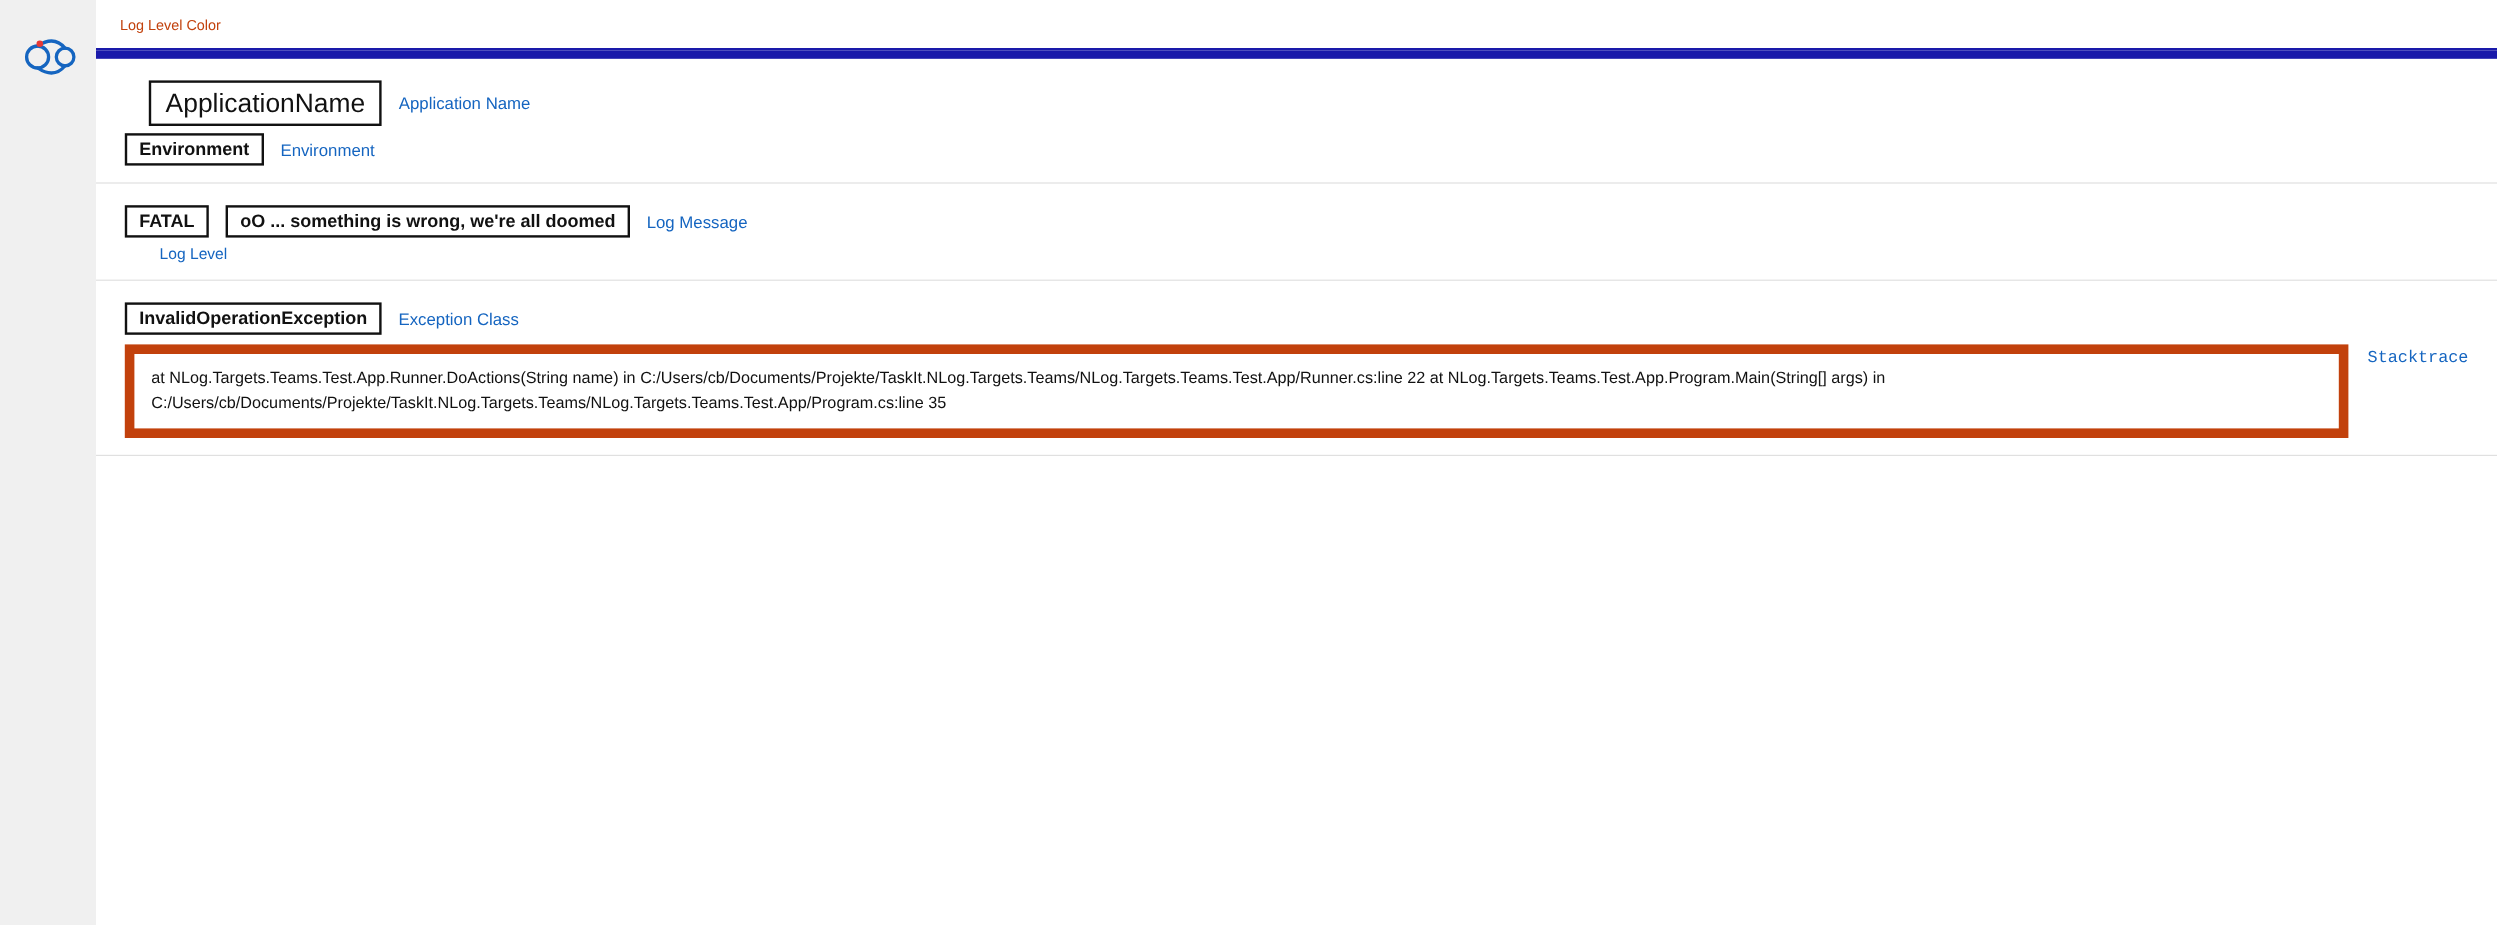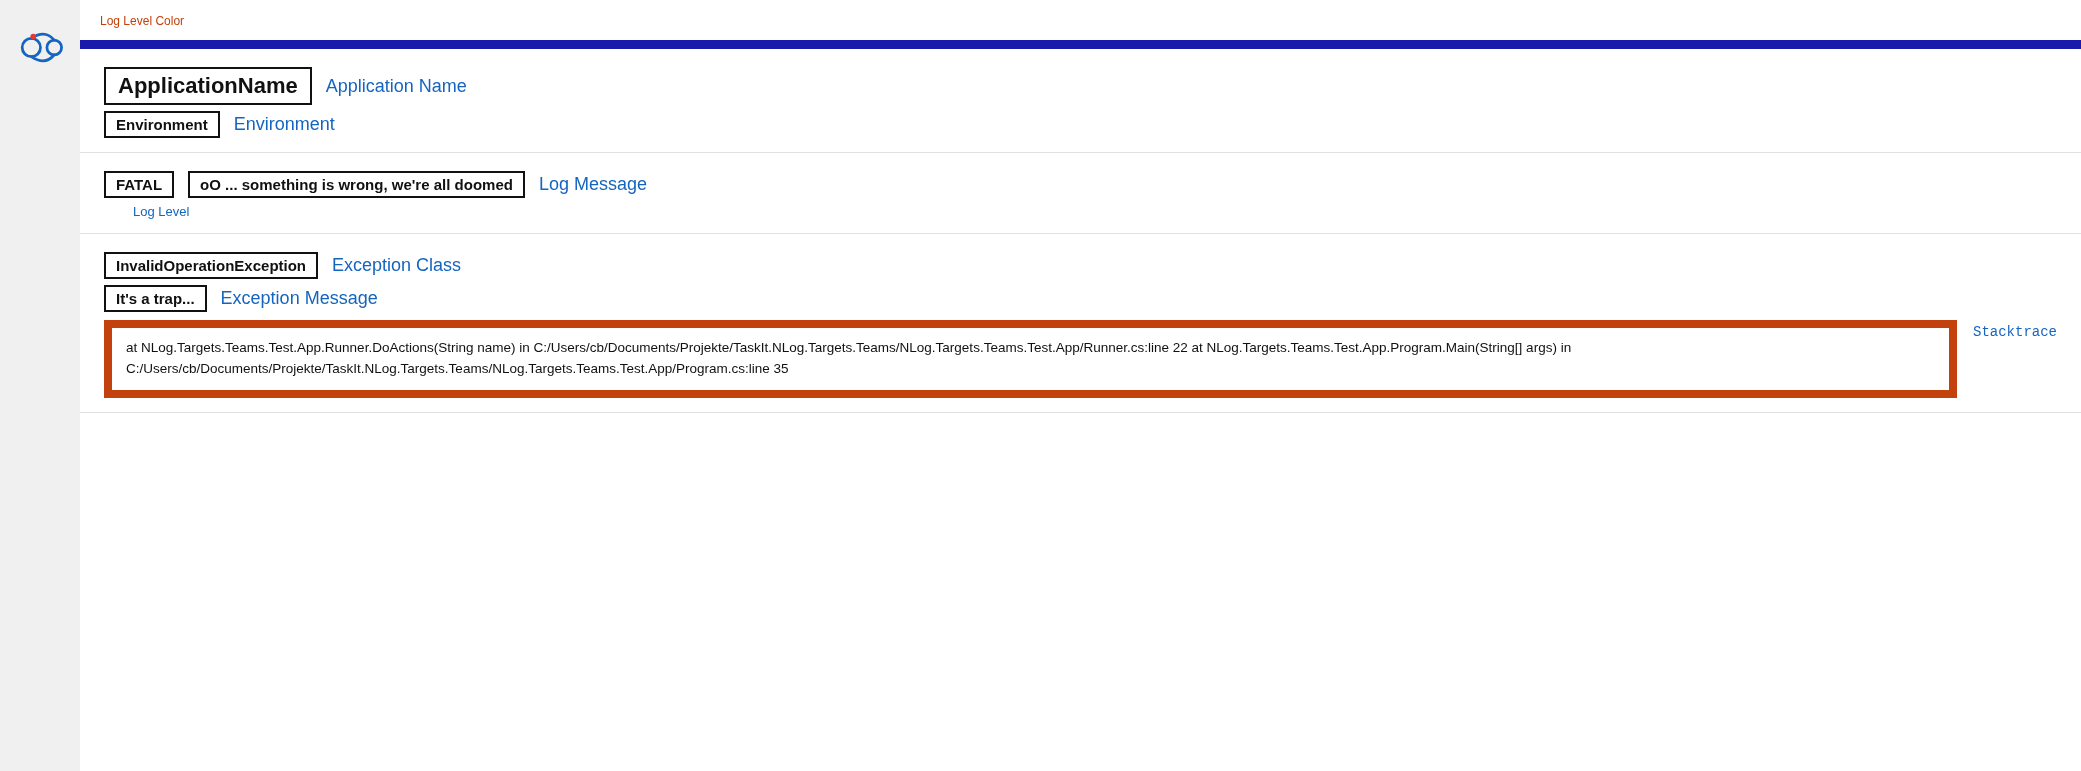--- a/index.html
+++ b/index.html
@@ -117,26 +117,27 @@
       padding: 3px 10px;
       font-size: 15px;
       font-weight: 600;
       color: #111;
       background: #fff;
       white-space: nowrap;
     }
 
     .field-box.large {
       font-size: 22px;
-      font-weight: 700;
+      font-weight: 400;
       padding: 4px 12px;
+      margin-left: 20px;
     }
 
     .field-label {
-      font-size: 18px;
+      font-size: 14px;
       color: #1565c0;
       font-weight: 400;
     }
 
     .sub-label {
       font-size: 13px;
       color: #1565c0;
       margin-top: 2px;
       padding-left: 2px;
       margin-left: 27px;
@@ -210,23 +211,19 @@
       <span class="field-label">Log Message</span>
     </div>
     <div class="sub-label">Log Level</div>
   </div>
 
   <div class="section">
     <div class="section-row">
       <span class="field-box">InvalidOperationException</span>
       <span class="field-label">Exception Class</span>
     </div>
-    <div class="section-row">
-      <span class="field-box">It's a trap...</span>
-      <span class="field-label">Exception Message</span>
-    </div>
     <div class="stacktrace-row">
       <div class="stacktrace-box">at NLog.Targets.Teams.Test.App.Runner.DoActions(String name) in C:/Users/cb/Documents/Projekte/TaskIt.NLog.Targets.Teams/NLog.Targets.Teams.Test.App/Runner.cs:line 22 at NLog.Targets.Teams.Test.App.Program.Main(String[] args) in C:/Users/cb/Documents/Projekte/TaskIt.NLog.Targets.Teams/NLog.Targets.Teams.Test.App/Program.cs:line 35</div>
       <span class="stacktrace-label">Stacktrace</span>
     </div>
   </div>
 
 </div>
 
 </body></html>

